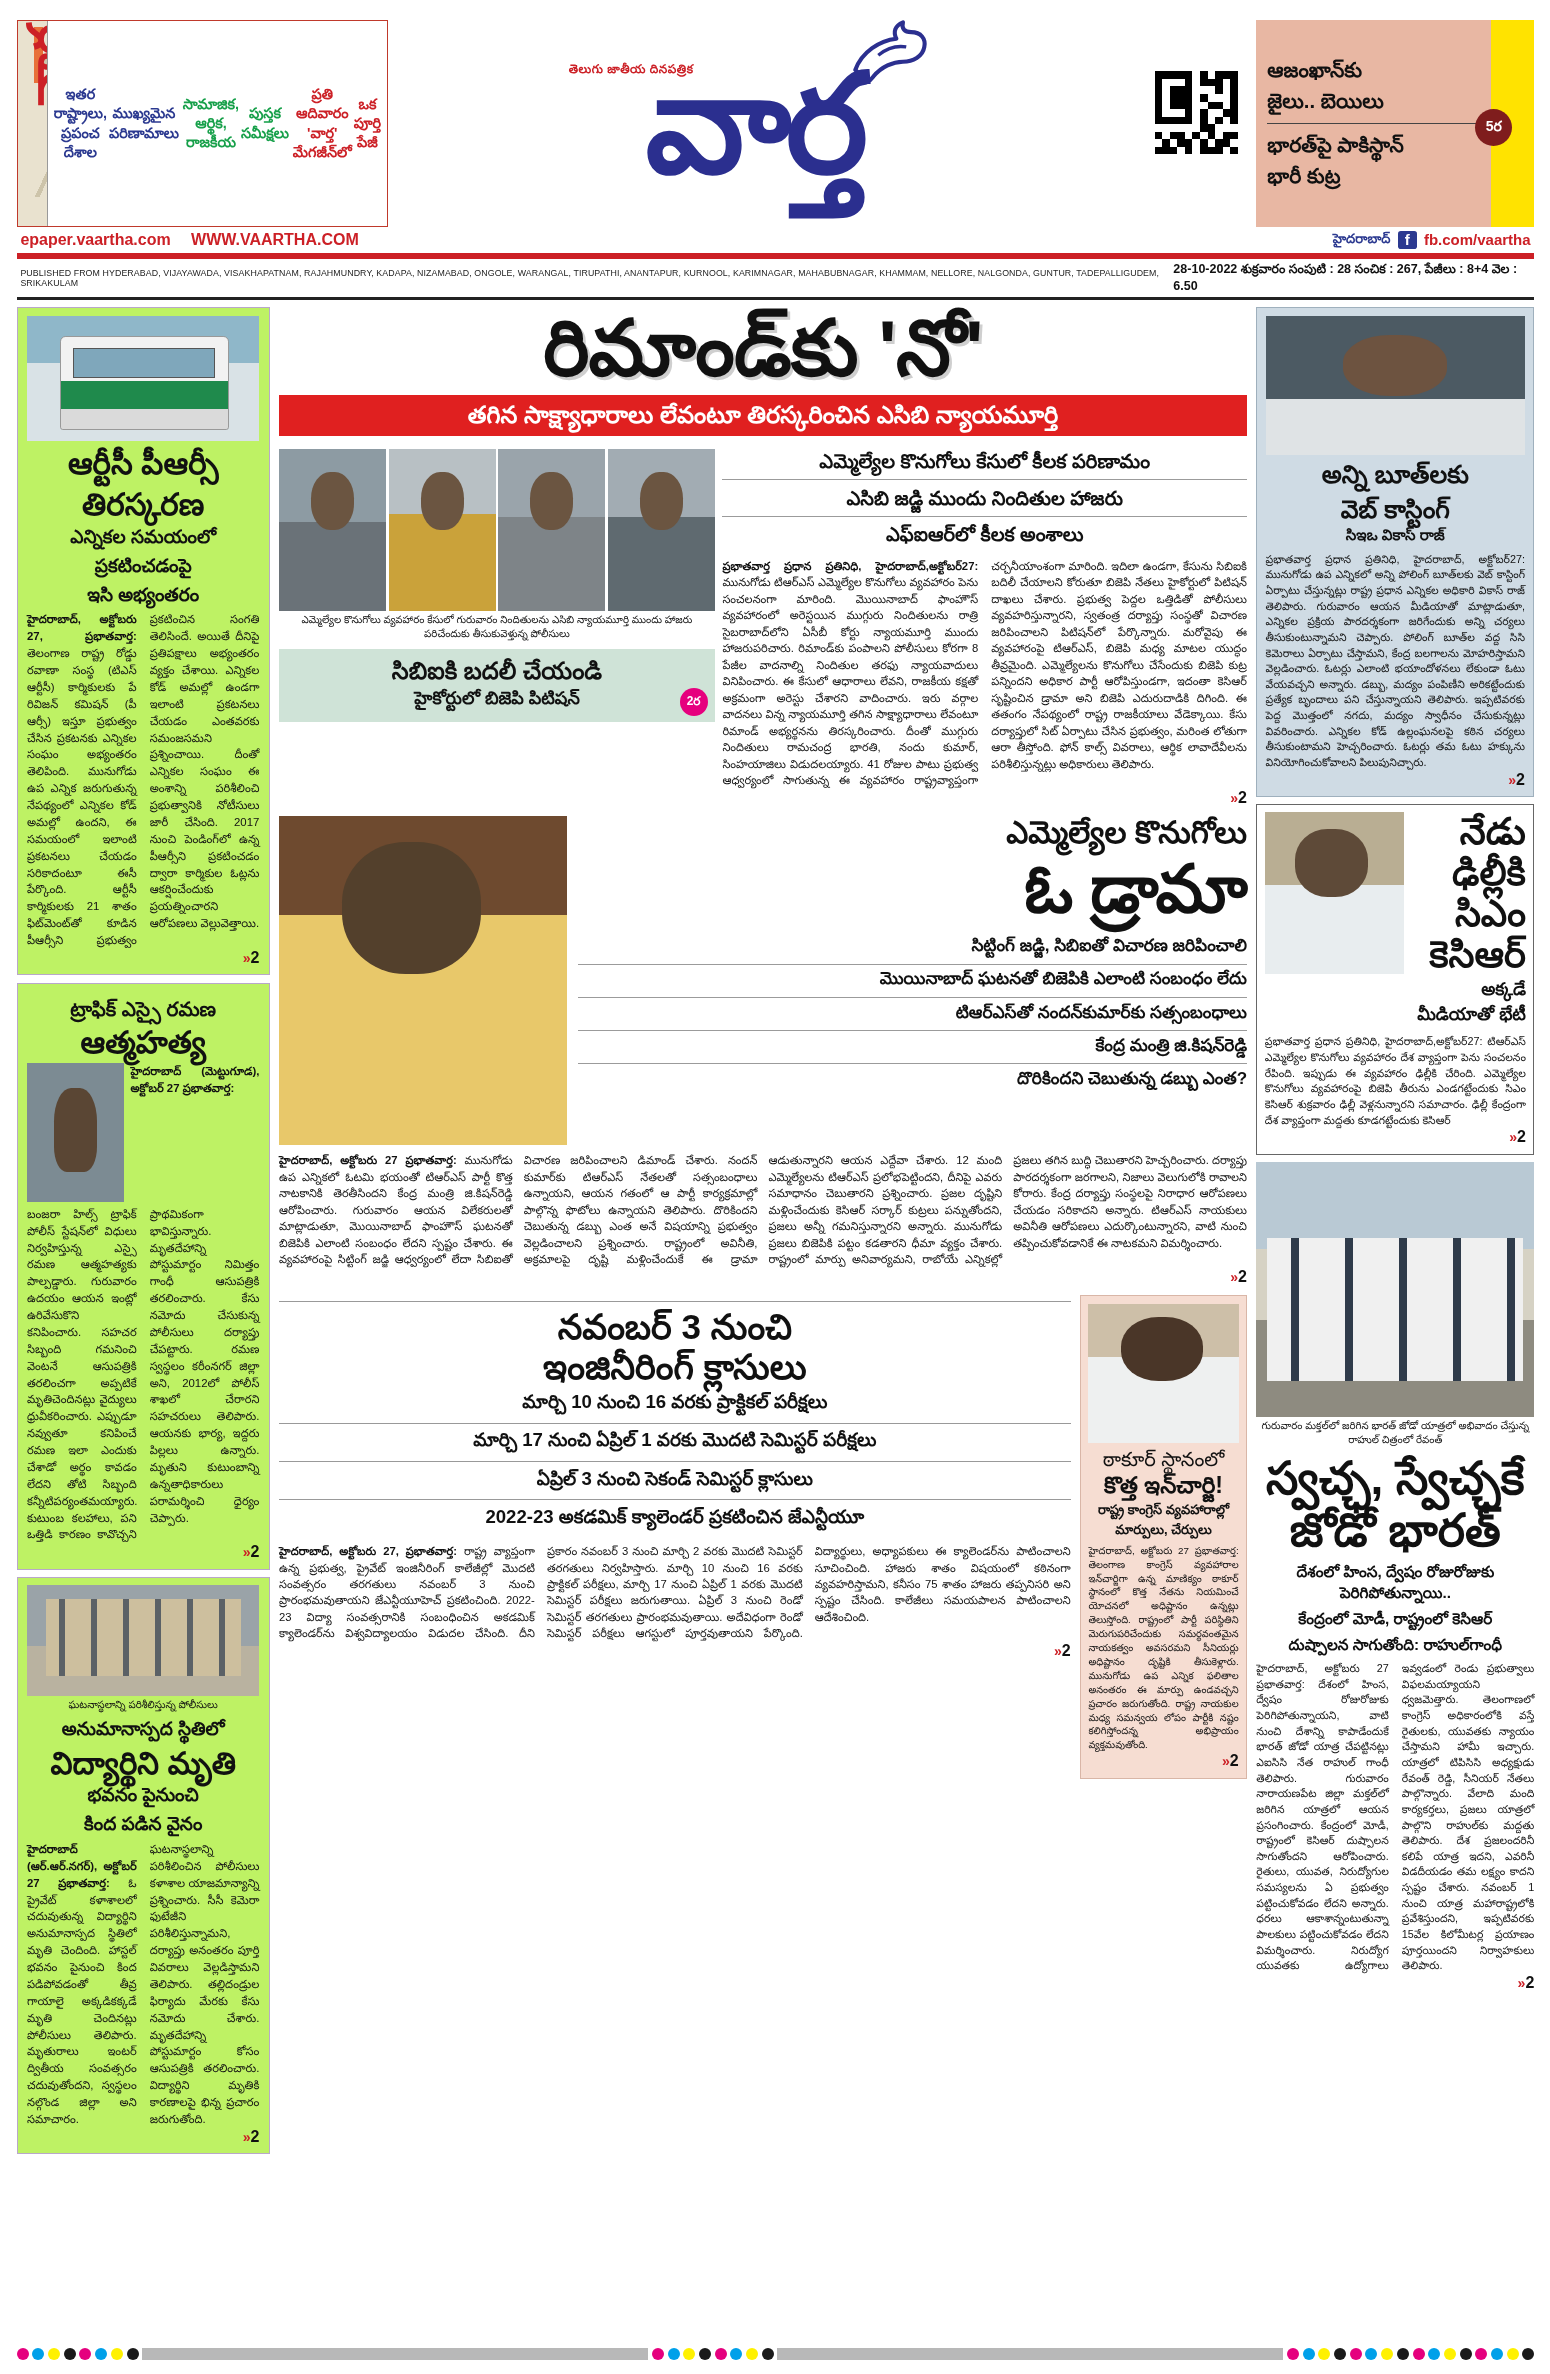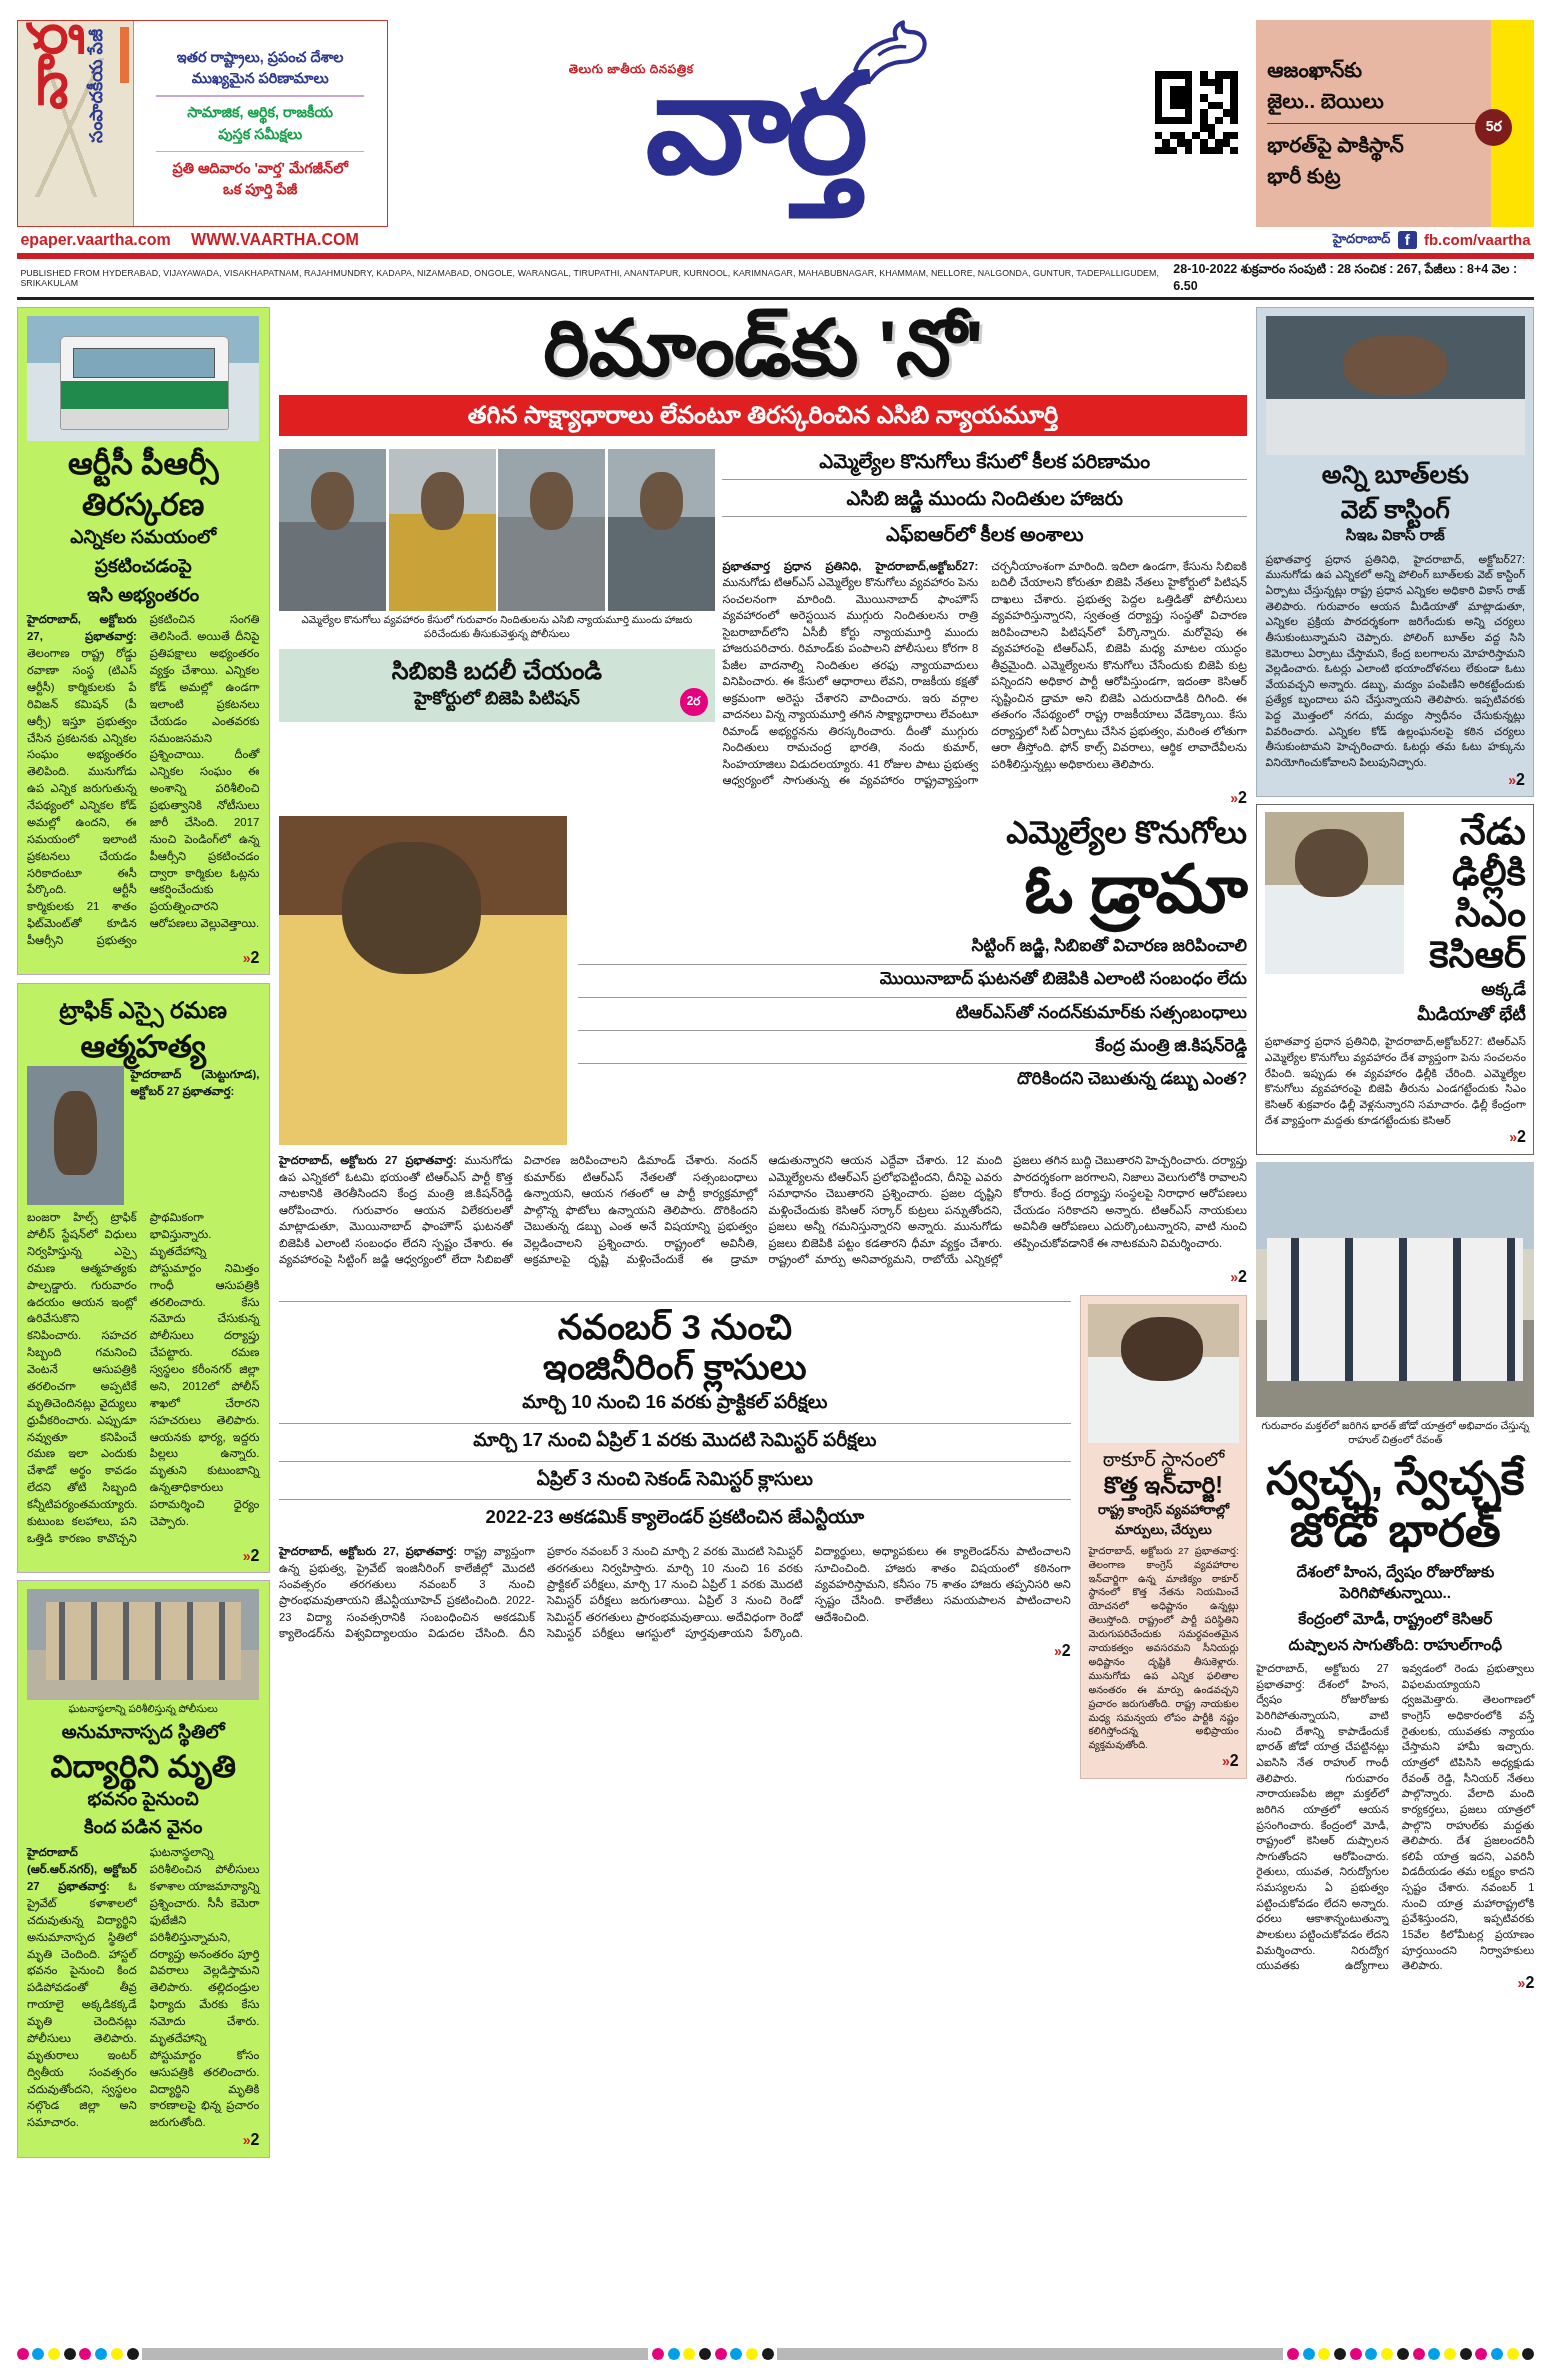--- a/index.html
+++ b/index.html
@@ -38,21 +38,21 @@
     position:absolute; left:9.3px; top:37px; width:93px; height:139px;
     background:
       linear-gradient(115deg, transparent 46%, #c9bfa4 46%, #c9bfa4 49%, transparent 49%),
       linear-gradient(70deg, transparent 46%, #c9bfa4 46%, #c9bfa4 49%, transparent 49%);
     opacity:.85;
   }
   .mh-left-strip .orange-bar{
     position:absolute; right:3.7px; top:5.6px; width:9.3px; height:56px; background:#e8703a;
   }
   .mh-left-text {
-    flex:1; display:flex; flex-direction:column; justify-content:center;
+    flex:1; display:flex; flex-direction:row; justify-content:center;
     align-items:center; padding:3.7px 5.6px; gap:1.9px;
   }
   .mh-left-text .l1, .mh-left-text .l3 { color:#2b3990; font-size:14.4px; font-weight:bold; text-align:center; line-height:1.35; }
   .mh-left-text .l2 { color:#17a04a; font-size:14.4px; font-weight:bold; text-align:center; line-height:1.35; }
   .mh-left-text .l4 { color:#cc2026; font-size:14.4px; font-weight:bold; text-align:center; line-height:1.35;}
   .mh-rule { width:86%; height:1.9px; background:#c9a7cf; margin:4.6px 0; }
 
   .mh-center { flex:1; position:relative; display:flex; flex-direction:column; align-items:center; justify-content:center; }
   .tagline { color:#cc2026; font-size:12px; font-weight:bold; position:absolute; left:181px; top:42px; letter-spacing:0.5px;}
   .logo-wrap { position:relative; width:390px; height:158px; margin-left:18.6px;}
@@ -425,21 +425,21 @@
         <div class="lhead2">ప్రకటించడంపై</div>
         <div class="lhead2">ఇసి అభ్యంతరం</div>
         <div class="lbody cols2">
           <span class="dateline">హైదరాబాద్, అక్టోబరు 27, ప్రభాతవార్త:</span>
           <span>తెలంగాణ రాష్ట్ర రోడ్డు రవాణా సంస్థ (టిఎస్ ఆర్టీసీ) కార్మికులకు పే రివిజన్ కమిషన్ (పీ ఆర్సీ) ఇస్తూ ప్రభుత్వం చేసిన ప్రకటనకు ఎన్నికల సంఘం అభ్యంతరం తెలిపింది. మునుగోడు ఉప ఎన్నిక జరుగుతున్న నేపథ్యంలో ఎన్నికల కోడ్ అమల్లో ఉందని, ఈ సమయంలో ఇలాంటి ప్రకటనలు చేయడం సరికాదంటూ ఈసీ పేర్కొంది. ఆర్టీసీ కార్మికులకు 21 శాతం ఫిట్‌మెంట్‌తో కూడిన పీఆర్సీని ప్రభుత్వం ప్రకటించిన సంగతి తెలిసిందే. అయితే దీనిపై ప్రతిపక్షాలు అభ్యంతరం వ్యక్తం చేశాయి. ఎన్నికల కోడ్ అమల్లో ఉండగా ఇలాంటి ప్రకటనలు చేయడం ఎంతవరకు సమంజసమని ప్రశ్నించాయి. దీంతో ఎన్నికల సంఘం ఈ అంశాన్ని పరిశీలించి ప్రభుత్వానికి నోటీసులు జారీ చేసింది. 2017 నుంచి పెండింగ్‌లో ఉన్న పీఆర్సీని ప్రకటించడం ద్వారా కార్మికుల ఓట్లను ఆకర్షించేందుకు ప్రయత్నించారని ఆరోపణలు వెల్లువెత్తాయి.</span>
         </div>
         <div class="cont">»<b>2</b></div>
       </div>
 
       <div class="lbox">
-        <div class="lhead1" style="font-size:23px">ట్రాఫిక్ ఎస్సై రమణ</div>
+        <div class="lhead1" style="font-size:20px">ట్రాఫిక్ ఎస్సై రమణ</div>
         <div class="lhead1">ఆత్మహత్య</div>
         <div class="side-by">
           <div class="thumb photo ph-man"></div>
           <div class="lbody">
             <span class="dateline">హైదరాబాద్ (మెట్టుగూడ), అక్టోబర్ 27 ప్రభాతవార్త:</span>
           </div>
         </div>
         <div class="lbody cols2" style="margin-top:3.7px">బంజరా హిల్స్ ట్రాఫిక్ పోలీస్ స్టేషన్‌లో విధులు నిర్వహిస్తున్న ఎస్సై రమణ ఆత్మహత్యకు పాల్పడ్డారు. గురువారం ఉదయం ఆయన ఇంట్లో ఉరివేసుకొని కనిపించారు. సహచర సిబ్బంది గమనించి వెంటనే ఆసుపత్రికి తరలించగా అప్పటికే మృతిచెందినట్లు వైద్యులు ధ్రువీకరించారు. ఎప్పుడూ నవ్వుతూ కనిపించే రమణ ఇలా ఎందుకు చేశాడో అర్థం కావడం లేదని తోటి సిబ్బంది కన్నీటిపర్యంతమయ్యారు. కుటుంబ కలహాలు, పని ఒత్తిడి కారణం కావొచ్చని ప్రాథమికంగా భావిస్తున్నారు. మృతదేహాన్ని పోస్టుమార్టం నిమిత్తం గాంధీ ఆసుపత్రికి తరలించారు. కేసు నమోదు చేసుకున్న పోలీసులు దర్యాప్తు చేపట్టారు. రమణ స్వస్థలం కరీంనగర్ జిల్లా అని, 2012లో పోలీస్ శాఖలో చేరారని సహచరులు తెలిపారు. ఆయనకు భార్య, ఇద్దరు పిల్లలు ఉన్నారు. మృతుని కుటుంబాన్ని ఉన్నతాధికారులు పరామర్శించి ధైర్యం చెప్పారు.</div>
         <div class="cont">»<b>2</b></div>
       </div>

